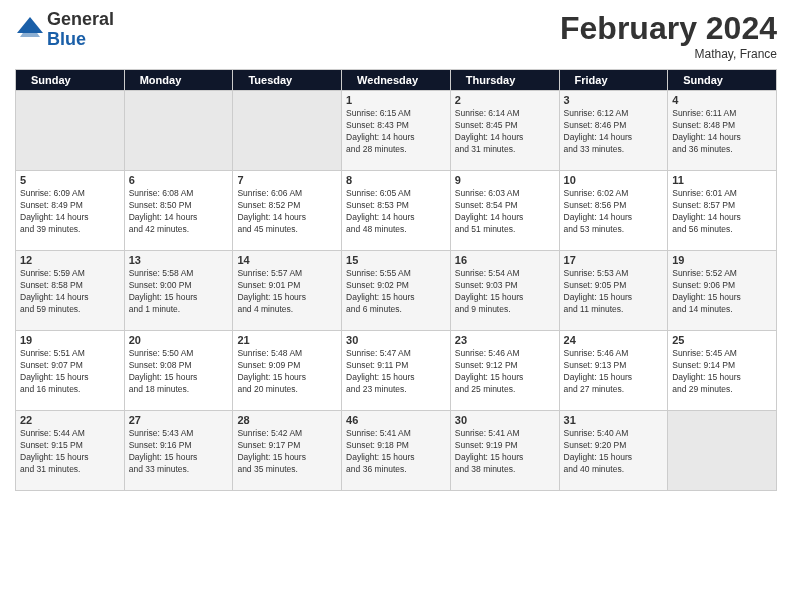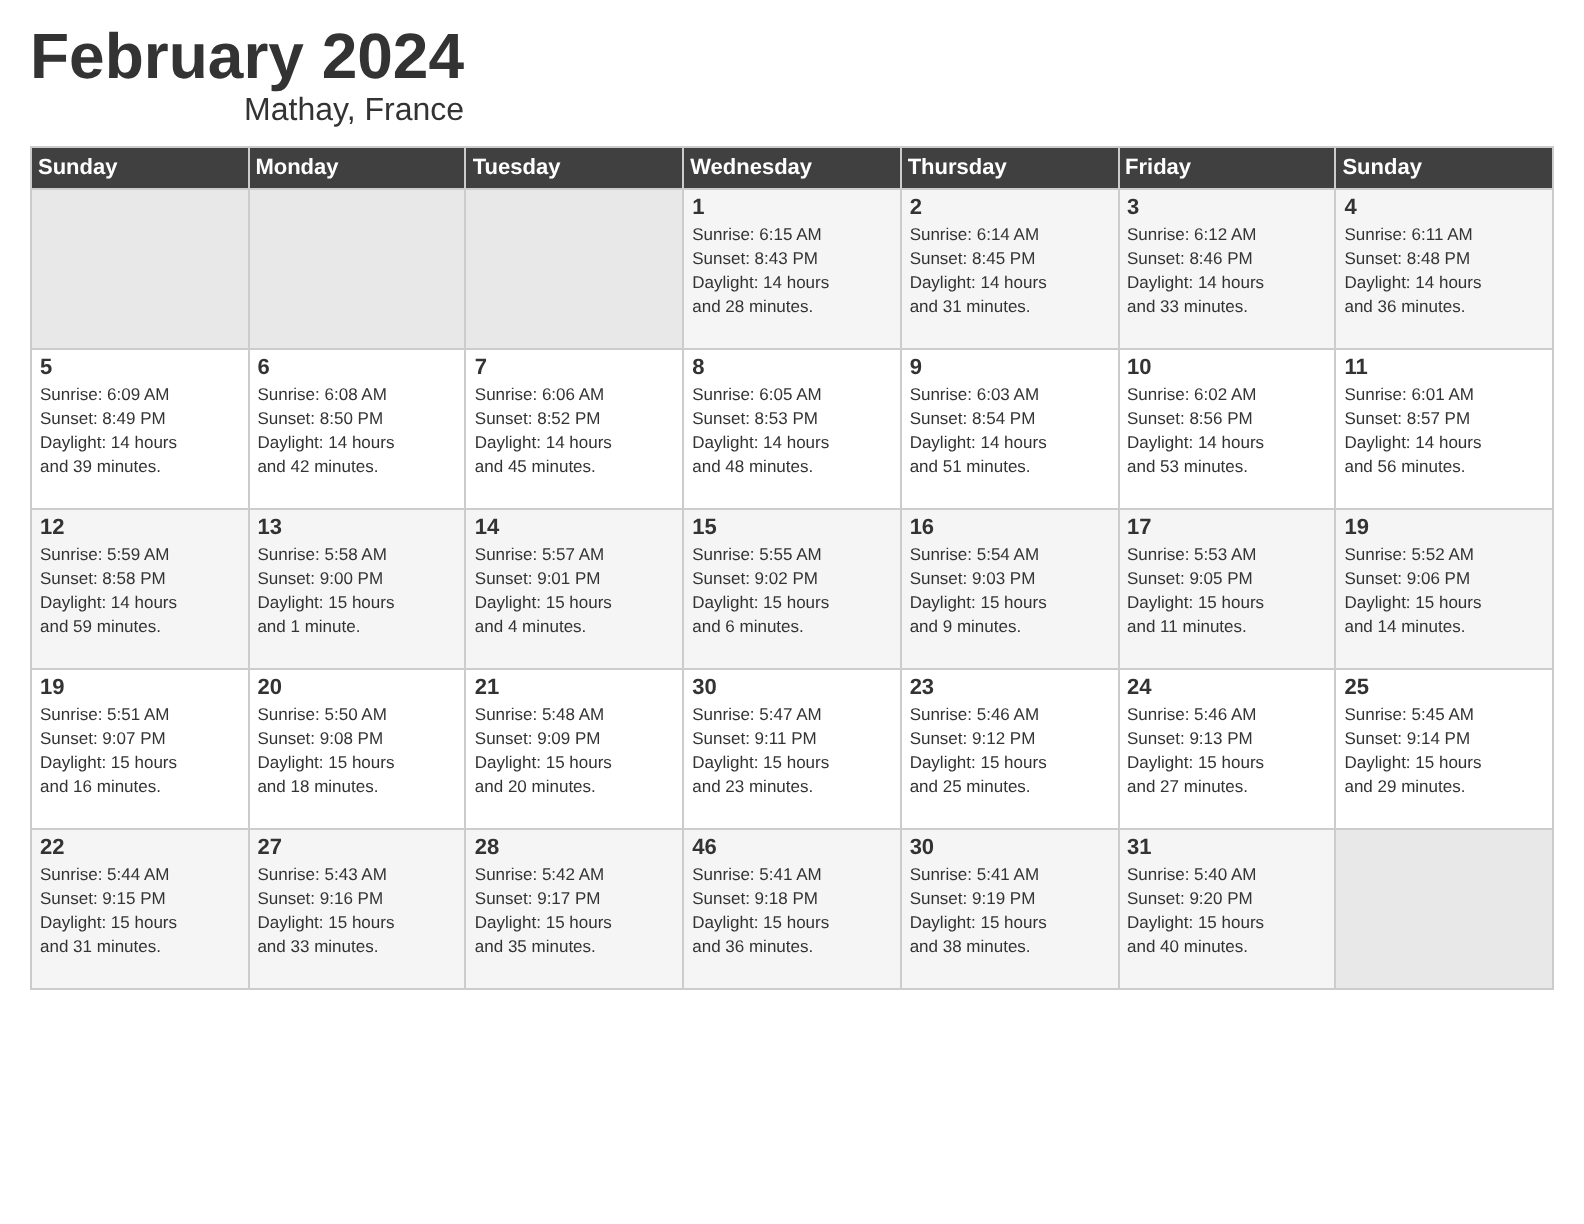--- a/index.html
+++ b/index.html
@@ -48,34 +48,34 @@
     }
     .title-area {
       text-align: right;
     }
     .month-title {
       font-size: 32px;
       font-weight: bold;
       color: #333;
     }
     .location-title {
-      font-size: 16px;
+      font-size: 12px;
       color: #333;
     }
     table {
       width: 100%;
       border-collapse: collapse;
       table-layout: fixed;
     }
     thead tr th {
-      background-color: #404040;
+      background-color: #0f172a;
       color: #fff;
       font-size: 11px;
       font-weight: bold;
-      padding: 4px 3px;
+      padding: 4px 15px;
       border: 1px solid #ccc;
       text-align: left;
     }
     tbody tr td {
       border: 1px solid #ccc;
       vertical-align: top;
       padding: 3px 4px;
       font-size: 9px;
       color: #333;
       height: 80px;
@@ -98,20 +98,30 @@
     }
     .empty-cell {
       background: #e8e8e8 !important;
     }
   </style>
 </head>
 <body>
 
 <div class="page">
   <div class="header">
+    <div class="logo">
+      <svg class="logo-icon" viewBox="0 0 30 30">
+        <polygon points="15,2 28,18 2,18" fill="#1a5fa8"></polygon>
+        <polygon points="15,8 25,22 5,22" fill="#1a5fa8" opacity="0.5"></polygon>
+      </svg>
+      <div class="logo-text">
+        <span class="logo-general">General</span>
+        <span class="logo-blue">Blue</span>
+      </div>
+    </div>
     <div class="title-area">
       <div class="month-title">February 2024</div>
       <div class="location-title">Mathay, France</div>
     </div>
   </div>
 
   <table>
     <thead>
       <tr>
         <th>Sunday</th>

